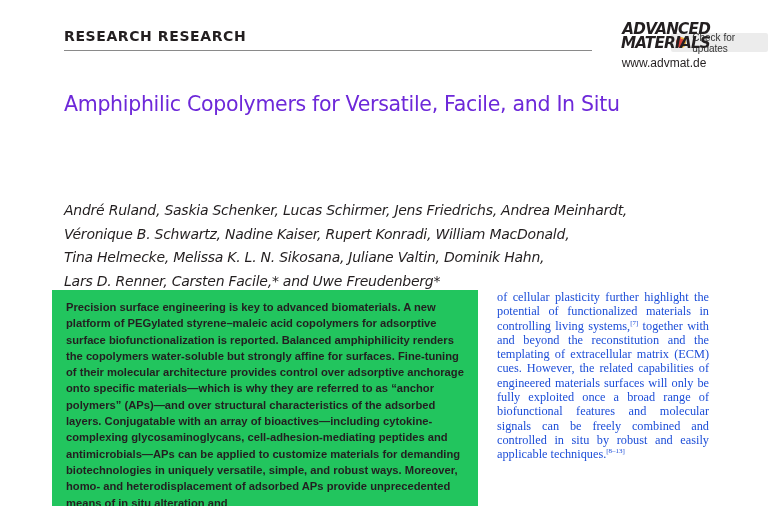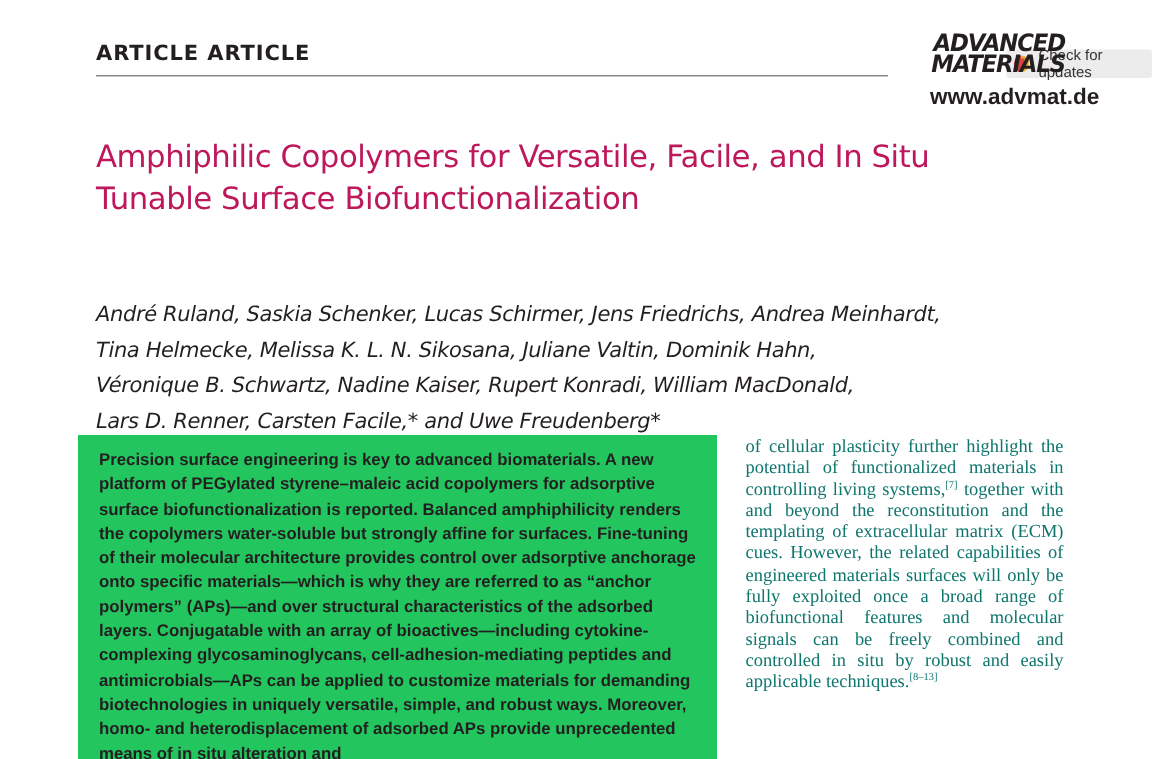--- a/index.html
+++ b/index.html
@@ -32,76 +32,75 @@
       content: ""; position: absolute; left: 3px; top: 2px; width: 4px; height: 6px;
       background: #d9443c;
     }
     .journal-logo {
       position: absolute; left: 606px; top: 22px; width: 104px;
       font-family: "DejaVu Sans", sans-serif; font-weight: bold; font-style: italic;
       font-size: 16px; line-height: 14px; color: #231f20; text-align: right;
       letter-spacing: -0.8px; transform: scaleX(0.95); transform-origin: right;
     }
     .journal-url {
-      position: absolute; left: 620px; top: 56px; width: 88px; text-align: right;
-      font-family: "Liberation Sans", sans-serif; font-weight: bold; font-size: 15px; color: #231f20;
+      position: absolute; left: 620px; top: 56px; width: 88px; text-align: center;
+      font-family: "Liberation Sans", sans-serif; font-weight: normal; font-size: 12px; color: #231f20;
     }
     .title {
       position: absolute; left: 64px; top: 90px; width: 620px;
       font-family: "DejaVu Sans", sans-serif; font-size: 20.5px; line-height: 28px;
-      color: #be185d; letter-spacing: -0.3px;
+      color: #6d28d9; letter-spacing: -0.3px;
     }
     .authors {
       position: absolute; left: 64px; top: 161px; width: 680px;
       font-family: "DejaVu Sans", sans-serif; font-style: italic; font-size: 14px;
       line-height: 23.5px; color: #231f20; letter-spacing: -0.25px; margin-top: 38px;
     }
     .abstract {
       position: absolute; left: 52px; top: 290px; width: 426px; height: 216px;
       background: #22c55e; box-sizing: border-box; padding: 9px 6px 0 14px;
     }
     .abstract p {
       margin: 0; font-family: "Liberation Sans", sans-serif; font-weight: bold;
       font-size: 11.2px; line-height: 16.3px; color: #231f20;
     }
     .body-col {
       position: absolute; left: 497px; top: 290px; width: 212px;
       font-family: "Liberation Serif", serif; font-size: 12.3px; line-height: 14.3px;
-      color: #0f766e; text-align: justify;
+      color: #1d4ed8; text-align: justify;
     }
     .body-col p { margin: 0; }
     .body-col p.indent { text-indent: 12px; }
     sup { font-size: 7px; line-height: 0; vertical-align: 5px; }
   </style>
 </head>
 <body>
 
-<div class="section-label">ARTICLE ARTICLE</div>
+<div class="section-label">RESEARCH RESEARCH</div>
 <div class="header-rule"></div>
 
 <div class="update-badge">
   <span class="ico"></span>
   <span>Check for updates</span>
 </div>
 
 <div class="journal-logo">
   <div>ADVANCED</div>
   <div>MATERIALS</div>
 </div>
 <div class="journal-url">www.advmat.de</div>
 
 <div class="title">
   <div>Amphiphilic Copolymers for Versatile, Facile, and In Situ</div>
-  <div>Tunable Surface Biofunctionalization</div>
 </div>
 
 <div class="authors">
   <div>André Ruland, Saskia Schenker, Lucas Schirmer, Jens Friedrichs, Andrea Meinhardt,</div>
+  <div>Véronique B. Schwartz, Nadine Kaiser, Rupert Konradi, William MacDonald,</div>
   <div>Tina Helmecke, Melissa K. L. N. Sikosana, Juliane Valtin, Dominik Hahn,</div>
-  <div>Véronique B. Schwartz, Nadine Kaiser, Rupert Konradi, William MacDonald,</div>
   <div>Lars D. Renner, Carsten Facile,* and Uwe Freudenberg*</div>
 </div>
 
 <div class="abstract">
   <p>Precision surface engineering is key to advanced biomaterials. A new platform of PEGylated styrene–maleic acid copolymers for adsorptive surface biofunctionalization is reported. Balanced amphiphilicity renders the copolymers water-soluble but strongly affine for surfaces. Fine-tuning of their molecular architecture provides control over adsorptive anchorage onto specific materials—which is why they are referred to as “anchor polymers” (APs)—and over structural characteristics of the adsorbed layers. Conjugatable with an array of bioactives—including cytokine-complexing glycosaminoglycans, cell-adhesion-mediating peptides and antimicrobials—APs can be applied to customize materials for demanding biotechnologies in uniquely versatile, simple, and robust ways. Moreover, homo- and heterodisplacement of adsorbed APs provide unprecedented means of in situ alteration and</p>
 </div>
 
 <div class="body-col">
   <p><span>of cellular plasticity further highlight the potential of functionalized materials in controlling living systems,</span><sup>[7]</sup><span> together with and beyond the reconstitution and the templating of extracellular matrix (ECM) cues. However, the related capabilities of engineered materials surfaces will only be fully exploited once a broad range of biofunctional features and molecular signals can be freely combined and controlled in situ by robust and easily applicable techniques.</span><sup>[8–13]</sup></p>
 </div>

